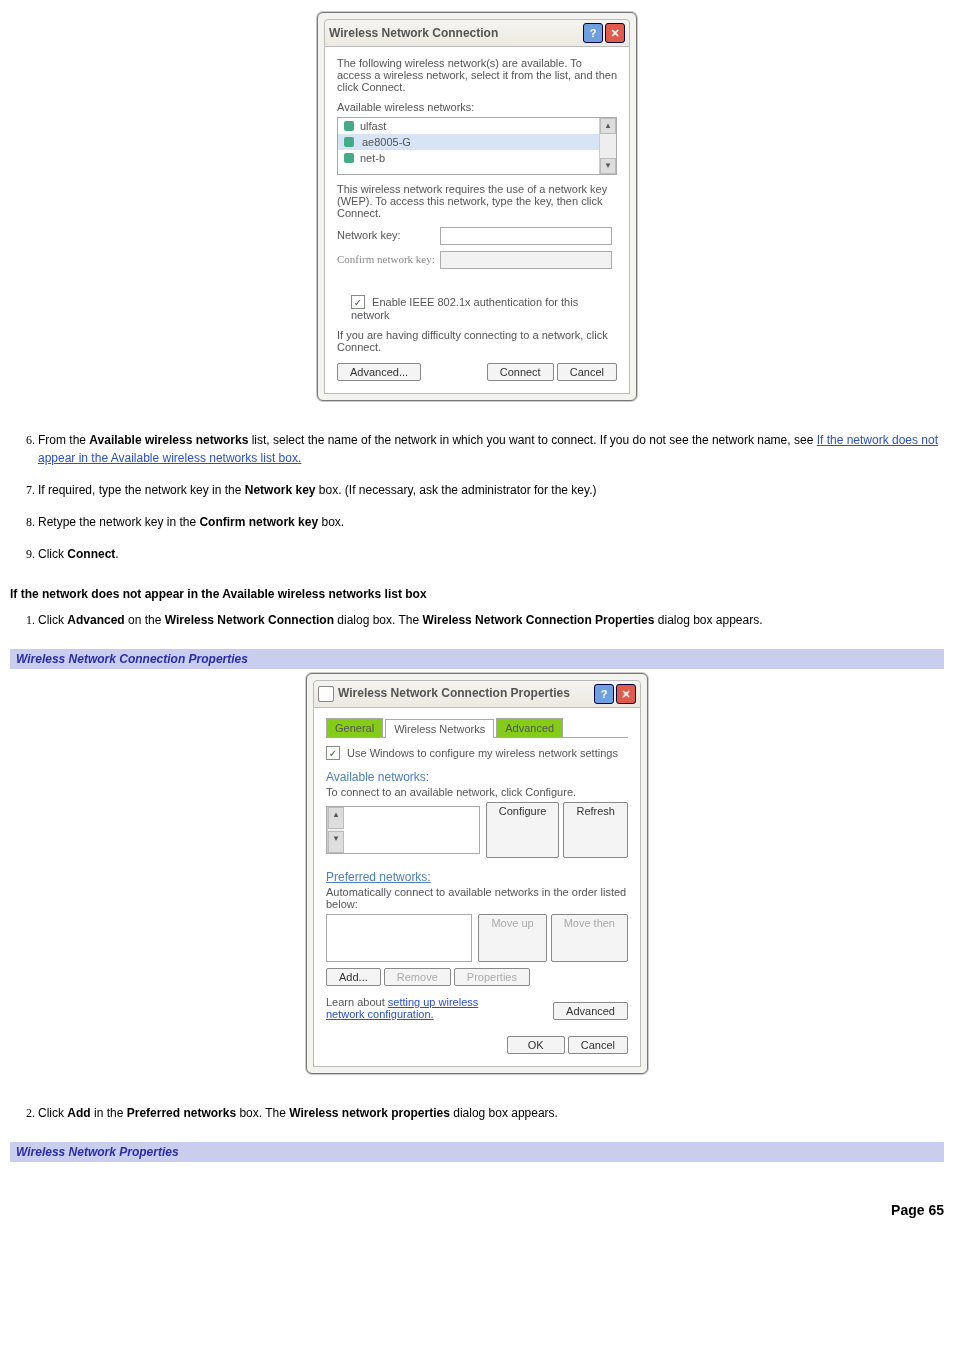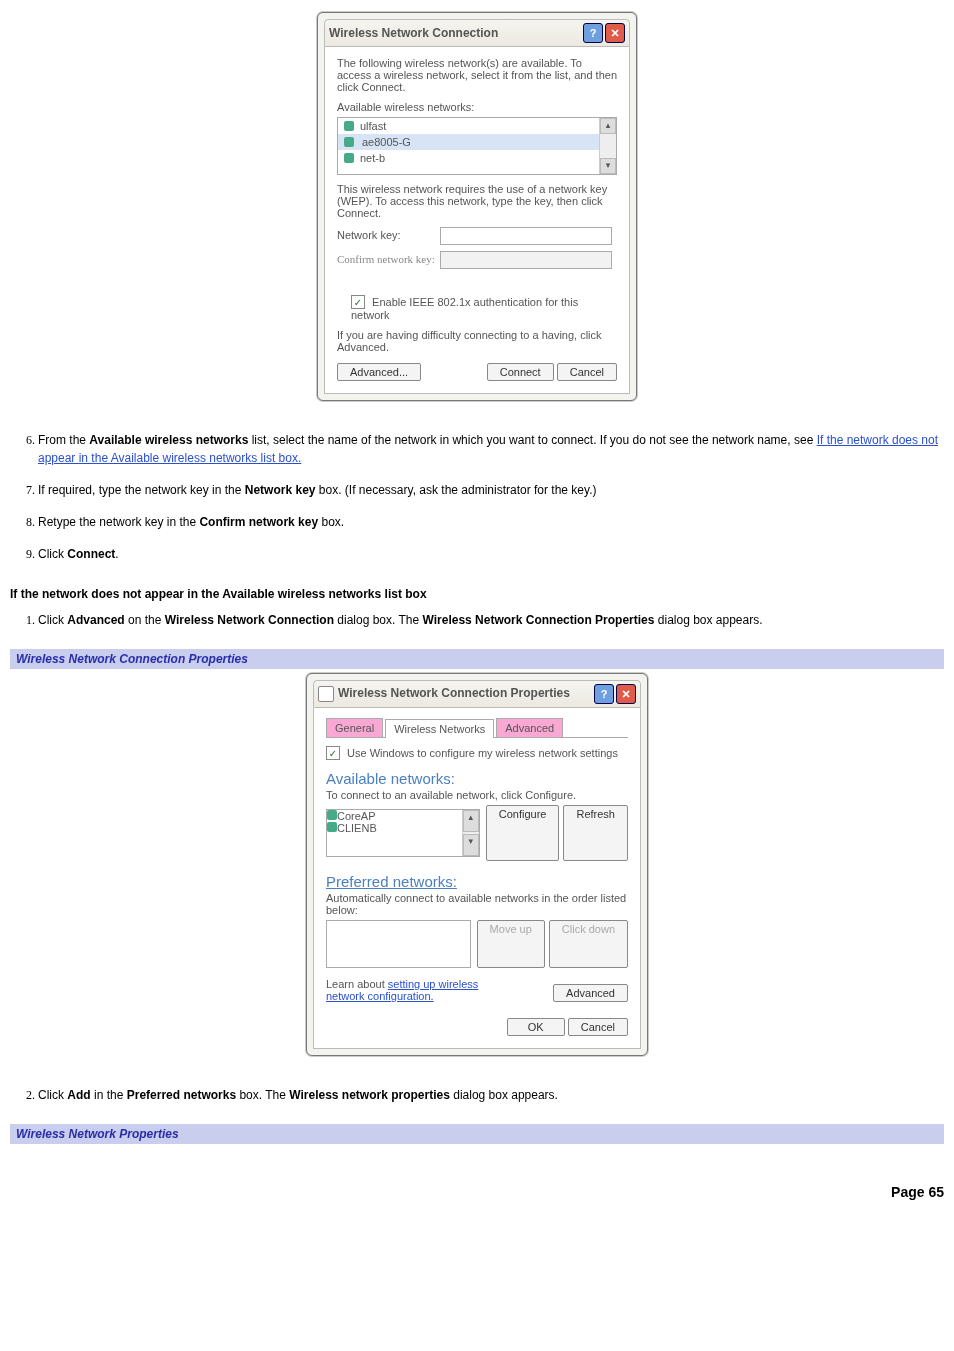--- a/index.html
+++ b/index.html
@@ -91,23 +91,23 @@
     font-weight: bold;
     font-style: italic;
     padding: 3px 6px;
     margin: 8px 0 4px 0;
     font-size: 12px;
   }
 
   
   .dialog-body.props { width: 302px; }
   .tabs { display:flex; border-bottom:1px solid #aaa; margin-bottom:8px; }
-  .tab { padding:3px 8px; border:1px solid #aaa; border-bottom:none; margin-right:2px; background:#f9a8d4; font-size:11px;color:#555;}
+  .tab { padding:3px 8px; border:1px solid #aaa; border-bottom:none; margin-right:2px; background:#84cc16; font-size:11px;color:#555;}
   .tab.active { background:#fff; position:relative; top:1px; }
-  .fieldset-label { color:#4a7fc0; font-size:15px; }
+  .fieldset-label { color:#4a7fc0; font-size:12px; }
   .props-list { border:1px solid #aaa; height:46px; display:flex; margin:4px 0; }
   .small-arrow { height:20px; }
   .side-btns { display:flex; gap:4px; margin-left:6px;}
   .preferred-list { border:1px solid #aaa; height:46px; background:#fff; }
   .footer-right { text-align:right; font-weight:bold; margin-top:40px; font-size:14px;}
   .dim { color:#888; }
   .tiny-icon { width:14px;height:14px;background:#fff;border:1px solid #888;border-radius:2px;display:inline-block;vertical-align:middle;margin-right:4px;}
 </style>
 </head>
 <body>
@@ -150,21 +150,21 @@
         <span class="txtinput"></span>
       </div>
       <div style="margin-bottom:26px;font-family:Liberation Serif, serif;">
         <span class="dim" style="display:inline-block;width:100px;">Confirm network key:</span>
         <span class="txtinput disabled"></span>
       </div>
       <div style="margin:6px 0 8px 14px;">
         <span class="checkbox">✓</span>
         <span>Enable IEEE 802.1x authentication for this network</span>
       </div>
-      <div style="margin-bottom:10px;">If you are having difficulty connecting to a having, click Advanced.</div>
+      <div style="margin-bottom:10px;">If you are having difficulty connecting to a network, click Connect.</div>
       <div style="display:flex;justify-content:space-between;">
         <span class="btn">Advanced...</span>
         <span>
           <span class="btn">Connect</span>
           <span class="btn">Cancel</span>
         </span>
       </div>
     </div>
   </div>
 </div>
@@ -211,43 +211,44 @@
       </div>
       <div style="margin-bottom:10px;">
         <span class="checkbox">✓</span>
         <span>Use Windows to configure my wireless network settings</span>
       </div>
 
       <div class="fieldset-label">Available networks:</div>
       <div style="margin:2px 0 4px 0;">To connect to an available network, click Configure.</div>
       <div style="display:flex;">
         <div class="props-list" style="flex:1;">
-          <div class="items" style="flex:1;">
-            <div class="row"><span class="signal"></span><span>CoreAP</span></div>
-            <div class="row"><span class="signal"></span><span>CLIENB</span></div>
-          </div>
           <div class="scrollbar">
             <div class="sbtn small-arrow">▴</div>
             <div class="sbtn small-arrow">▾</div>
           </div>
         </div>
         <div class="side-btns">
           <span class="btn">Configure</span>
           <span class="btn">Refresh</span>
         </div>
       </div>
 
       <div class="fieldset-label" style="margin-top:12px;text-decoration:underline;">Preferred networks:</div>
       <div style="margin:2px 0 4px 0;">Automatically connect to available networks in the order listed below:</div>
       <div style="display:flex;">
         <div class="preferred-list" style="flex:1;"></div>
         <div class="side-btns">
           <span class="btn disabled">Move up</span>
-          <span class="btn disabled">Click down</span>
-        </div>
+          <span class="btn disabled">Move then</span>
+        </div>
+      </div>
+      <div class="row-btn">
+        <span class="btn">Add...</span>
+        <span class="btn disabled">Remove</span>
+        <span class="btn disabled">Properties</span>
       </div>
 
       <div style="display:flex;justify-content:space-between;align-items:flex-end;margin-top:10px;">
         <div style="max-width:170px;">
           <span>Learn about </span><a class="link" href="#">setting up wireless network configuration.</a>
         </div>
         <span class="btn">Advanced</span>
       </div>
 
       <div style="text-align:right;margin-top:16px;">

